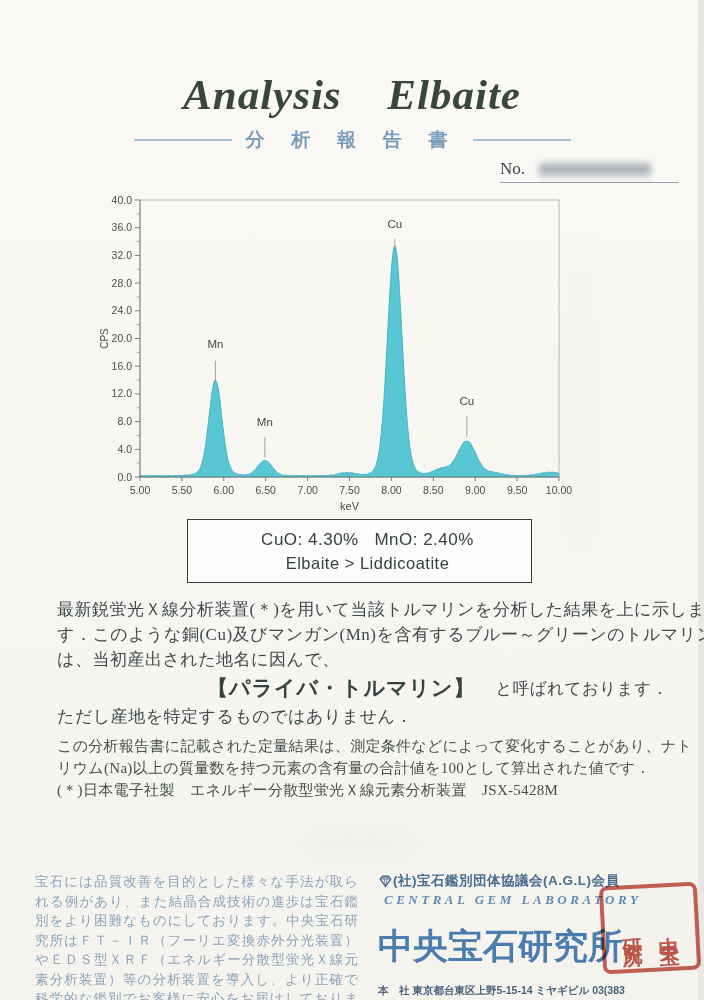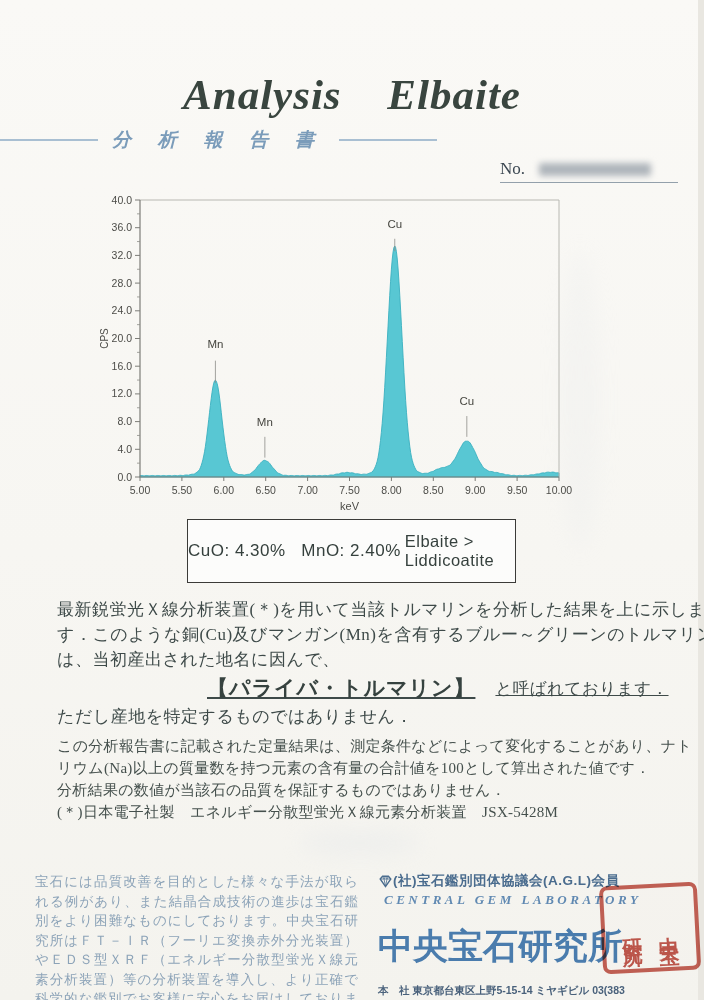--- a/index.html
+++ b/index.html
@@ -8,43 +8,43 @@
     background:linear-gradient(180deg,#faf9f6 0%,#f7f6f2 55%,#f4f3ee 100%);
     font-family:"Liberation Serif",serif;color:#3e4a49;
   }
   .scan-edge-right{position:absolute;right:0;top:0;width:6px;height:100%;background:#e9e7e1;}
   .scan-smudge{position:absolute;background:#e7e9ea;border-radius:50%;filter:blur(10px);opacity:.45;}
 
   
   .title{position:absolute;top:70px;left:0;width:100%;text-align:center;
     font-family:"Liberation Serif",serif;font-style:italic;font-weight:bold;
     font-size:43px;color:#39453f;letter-spacing:1px;word-spacing:34px;}
-  .subtitle-row{position:absolute;top:127px;left:0;width:100%;display:flex;align-items:center;justify-content:flex-start;gap:14px;font-style:italic;}
+  .subtitle-row{position:absolute;top:127px;left:0;width:100%;display:flex;align-items:center;justify-content:center;gap:14px;}
   .subtitle-rule{width:98px;height:2px;background:#a9bfd2;}
   .subtitle-text{font-size:19px;font-weight:bold;color:#7b9cba;letter-spacing:11px;white-space:nowrap;}
   .no-row{position:absolute;top:159px;left:500px;width:178px;border-bottom:1px solid #93a0ab;padding-bottom:3px;display:flex;align-items:center;}
   .no-label{font-size:17px;color:#3c4852;font-family:"Liberation Serif",serif;}
   .no-blur{display:inline-block;width:112px;height:13px;margin-left:14px;background:#afb5bb;border-radius:2px;filter:blur(3px);}
 
   
   .chart-wrap{position:absolute;left:95px;top:192px;width:480px;height:322px;}
   .chart-wrap svg{display:block;}
 
   
   .results-box{position:absolute;left:187px;top:519px;width:327px;height:62px;
     border:1.5px solid #3b3b38;background:rgba(255,255,255,.65);
-    display:flex;align-items:center;justify-content:center;gap:4px;
-    font-family:"Liberation Sans",sans-serif;color:#35403d;}
+    display:flex;flex-direction:column;align-items:center;justify-content:center;gap:4px;
+    font-family:"Liberation Sans",sans-serif;color:#35403d;padding-left:16px;}
   .results-line1{font-size:17px;white-space:pre;letter-spacing:.5px;}
   .results-line2{font-size:16.5px;letter-spacing:.5px;}
 
   
   .para1{position:absolute;left:57px;top:597px;width:602px;font-size:17px;line-height:25px;letter-spacing:.5px;color:#3e4a49;}
   .para1 .jline{white-space:nowrap;font-family:Liberation Serif, serif;}
-  .name-line{display:flex;align-items:center;padding-left:150px;margin:4px 0 3px 0;white-space:nowrap;text-decoration:underline;}
+  .name-line{display:flex;align-items:center;padding-left:150px;margin:4px 0 3px 0;white-space:nowrap;}
   .name-big{font-size:21px;font-weight:bold;letter-spacing:1px;color:#36423f;}
   .name-suffix{font-size:16.5px;margin-left:20px;}
   .notes{position:absolute;left:57px;top:735px;width:624px;font-size:15px;line-height:22px;letter-spacing:.3px;color:#45504d;}
   .notes .jline{white-space:nowrap;}
 
   
   .footer-left{position:absolute;left:35px;top:872px;width:324px;font-size:13.5px;line-height:19.5px;
     color:#8ca3b8;letter-spacing:1px;text-align:justify;}
   .footer-right{position:absolute;left:378px;top:872px;width:318px;}
   .membership{display:flex;align-items:center;gap:0;font-size:13.5px;font-weight:bold;color:#4a6c8e;
@@ -167,21 +167,20 @@
     <div class="name-line">
       <span class="name-big">【パライバ・トルマリン】</span>
       <span class="name-suffix">と呼ばれております．</span>
     </div>
     <div class="jline">ただし産地を特定するものではありません．</div>
   </div>
 
   <div class="notes">
     <div class="jline">この分析報告書に記載された定量結果は、測定条件などによって変化することがあり、ナト</div>
     <div class="jline">リウム(Na)以上の質量数を持つ元素の含有量の合計値を100として算出された値です．</div>
-    <div class="jline">分析結果の数値が当該石の品質を保証するものではありません．</div>
     <div class="jline">(＊)日本電子社製　エネルギー分散型蛍光Ｘ線元素分析装置　JSX-5428M</div>
   </div>
 
   <div class="footer-left">宝石には品質改善を目的とした様々な手法が取られる例があり、また結晶合成技術の進歩は宝石鑑別をより困難なものにしております。中央宝石研究所はＦＴ－ＩＲ（フーリエ変換赤外分光装置）やＥＤＳ型ＸＲＦ（エネルギー分散型蛍光Ｘ線元素分析装置）等の分析装置を導入し、より正確で科学的な鑑別でお客様に安心をお届けしております。</div>
 
   <div class="footer-right">
     <div class="membership">
       <svg width="15" height="13" viewBox="0 0 15 13">
         <path d="M2.2 4 L4.6 1.2 H10.4 L12.8 4 L7.5 11.6 Z" fill="none" stroke="#4a6c8e" stroke-width="1.4"></path>
         <path d="M2.2 4 H12.8 M4.6 1.2 L6 4 L7.5 1.2 L9 4 L10.4 1.2 M6 4 L7.5 11.6 L9 4" fill="none" stroke="#4a6c8e" stroke-width="0.8"></path>

